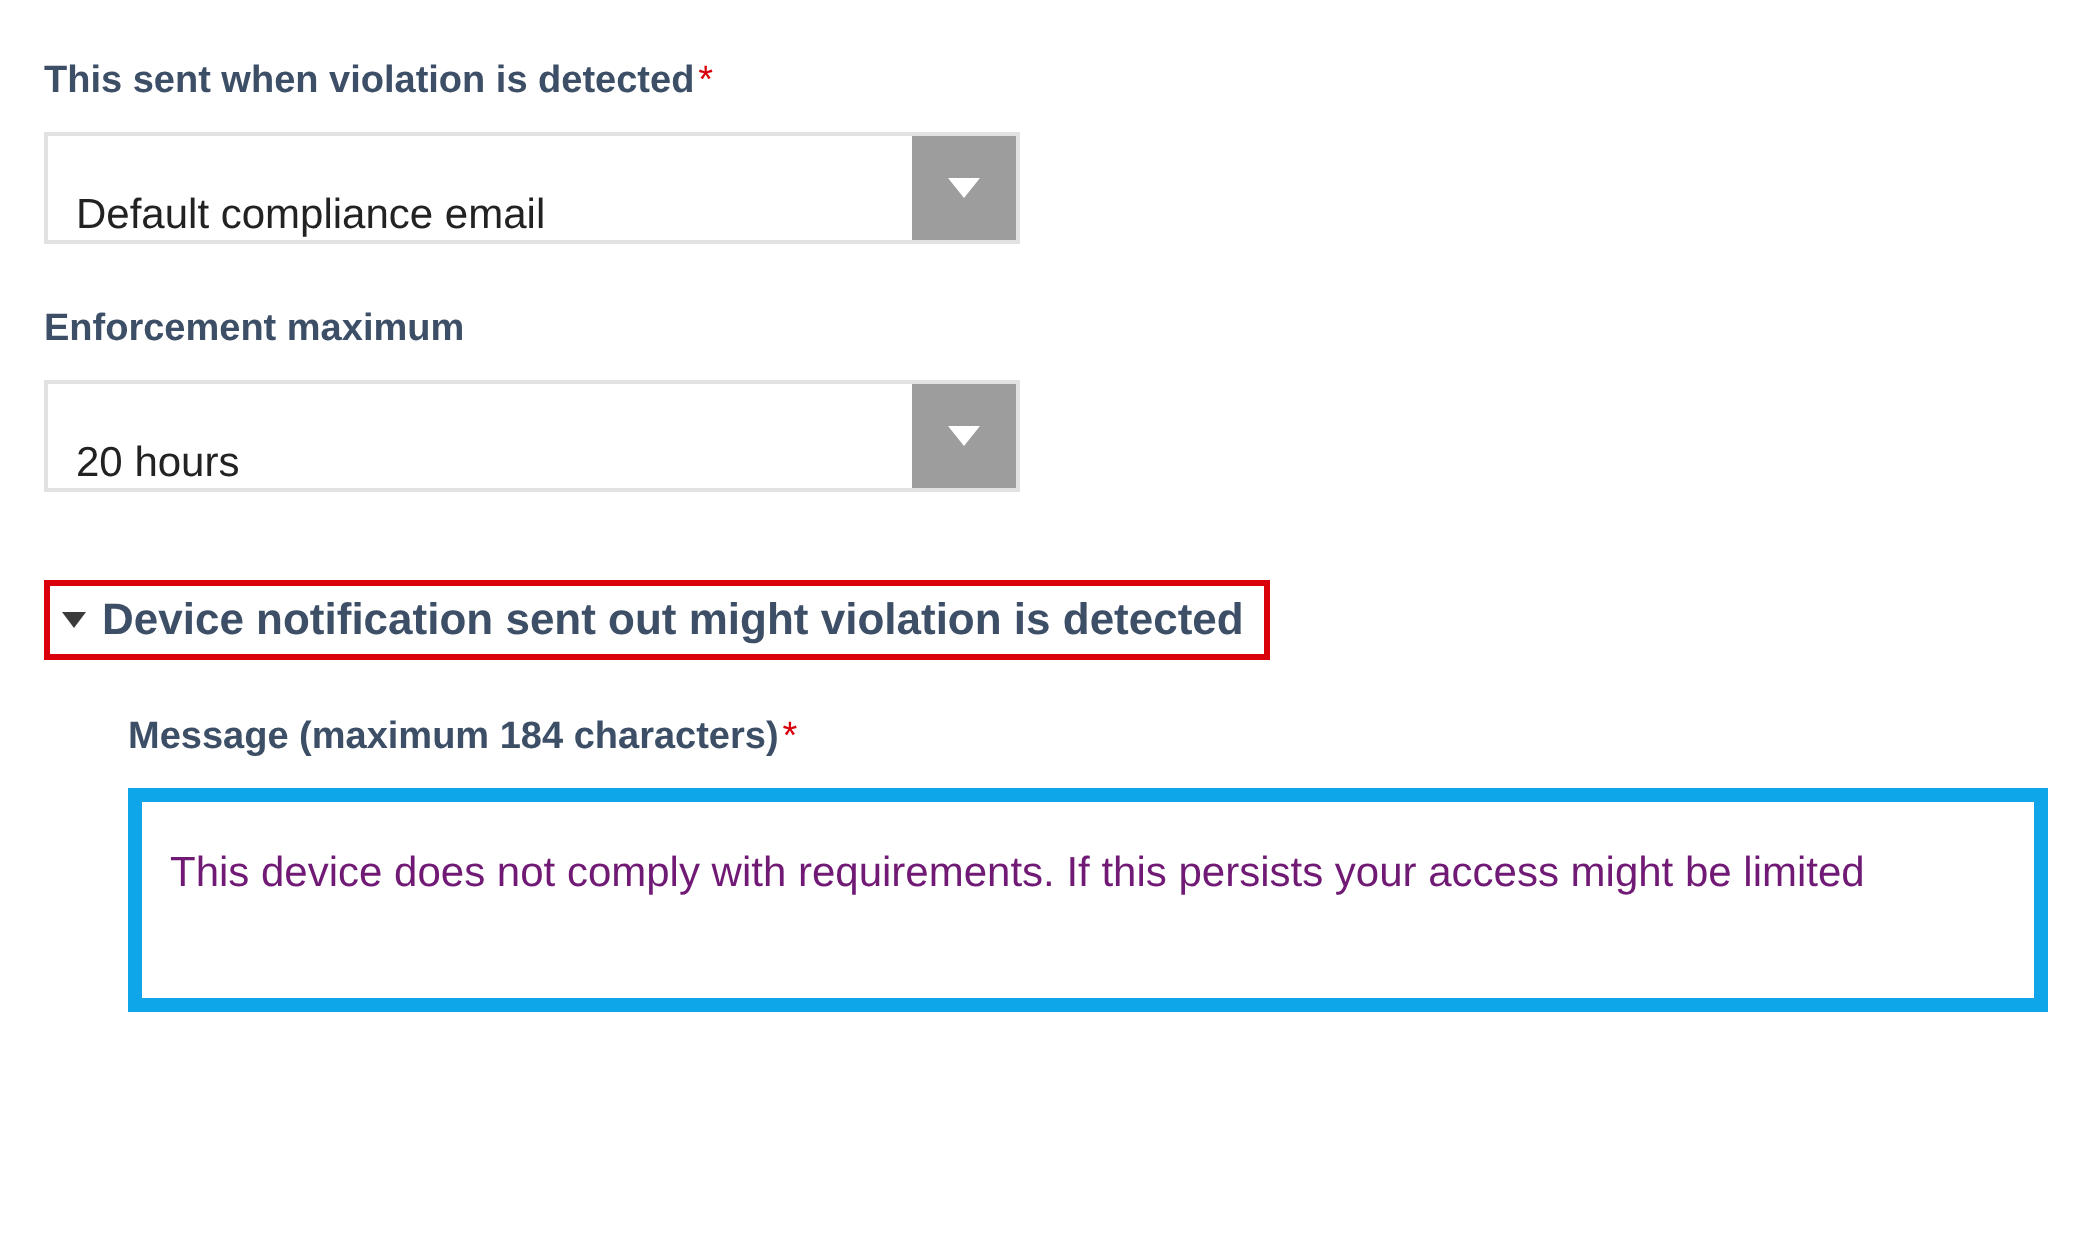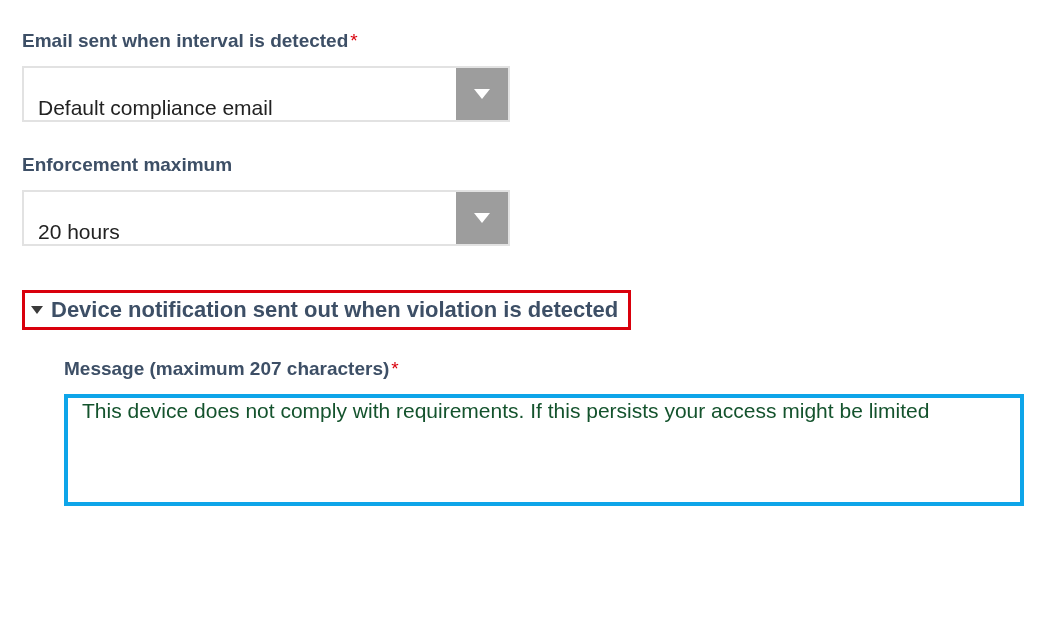--- a/index.html
+++ b/index.html
@@ -69,36 +69,36 @@
     .msg-label {
       font-size: 19px;
       font-weight: 700;
       color: #3d4f66;
       margin-bottom: 14px;
       display: block;
     }
     .msg-box {
       width: 960px;
       height: 112px;
-      border: 4px solid #0ea5e9;
-      padding: 1px 14px;
+      border: 7px solid #0ea5e9;
+      padding: 24px 14px;
       font-size: 21px;
-      color: #14532d;
+      color: #701a75;
       background: #ffffff;
       resize: none;
       outline: none;
       font-family: inherit;
     }
   </style>
 </head>
 <body>
 
 <div class="field-group">
   <label class="label">
-    <span>Email sent when interval is detected</span><span class="required">*</span>
+    <span>This sent when violation is detected</span><span class="required">*</span>
   </label>
   <div class="select-wrap">
     <div class="select-value">Default compliance email</div>
     <div class="select-arrow">
       <svg viewBox="0 0 16 10">
           <polygon points="0,0 16,0 8,10"></polygon>
         </svg>
     </div>
   </div>
 </div>
@@ -113,22 +113,22 @@
       <svg viewBox="0 0 16 10">
           <polygon points="0,0 16,0 8,10"></polygon>
         </svg>
     </div>
   </div>
 </div>
 
 <div style="margin-top:44px;">
   <div class="section-header">
     <span class="caret"></span>
-    <span class="section-title">Device notification sent out when violation is detected</span>
+    <span class="section-title">Device notification sent out might violation is detected</span>
   </div>
 
   <div class="indent">
     <label class="msg-label">
-      <span>Message (maximum 207 characters)</span><span class="required">*</span>
+      <span>Message (maximum 184 characters)</span><span class="required">*</span>
     </label>
     <textarea class="msg-box" style="">This device does not comply with requirements. If this persists your access might be limited</textarea>
   </div>
 </div>
 
 </body></html>

